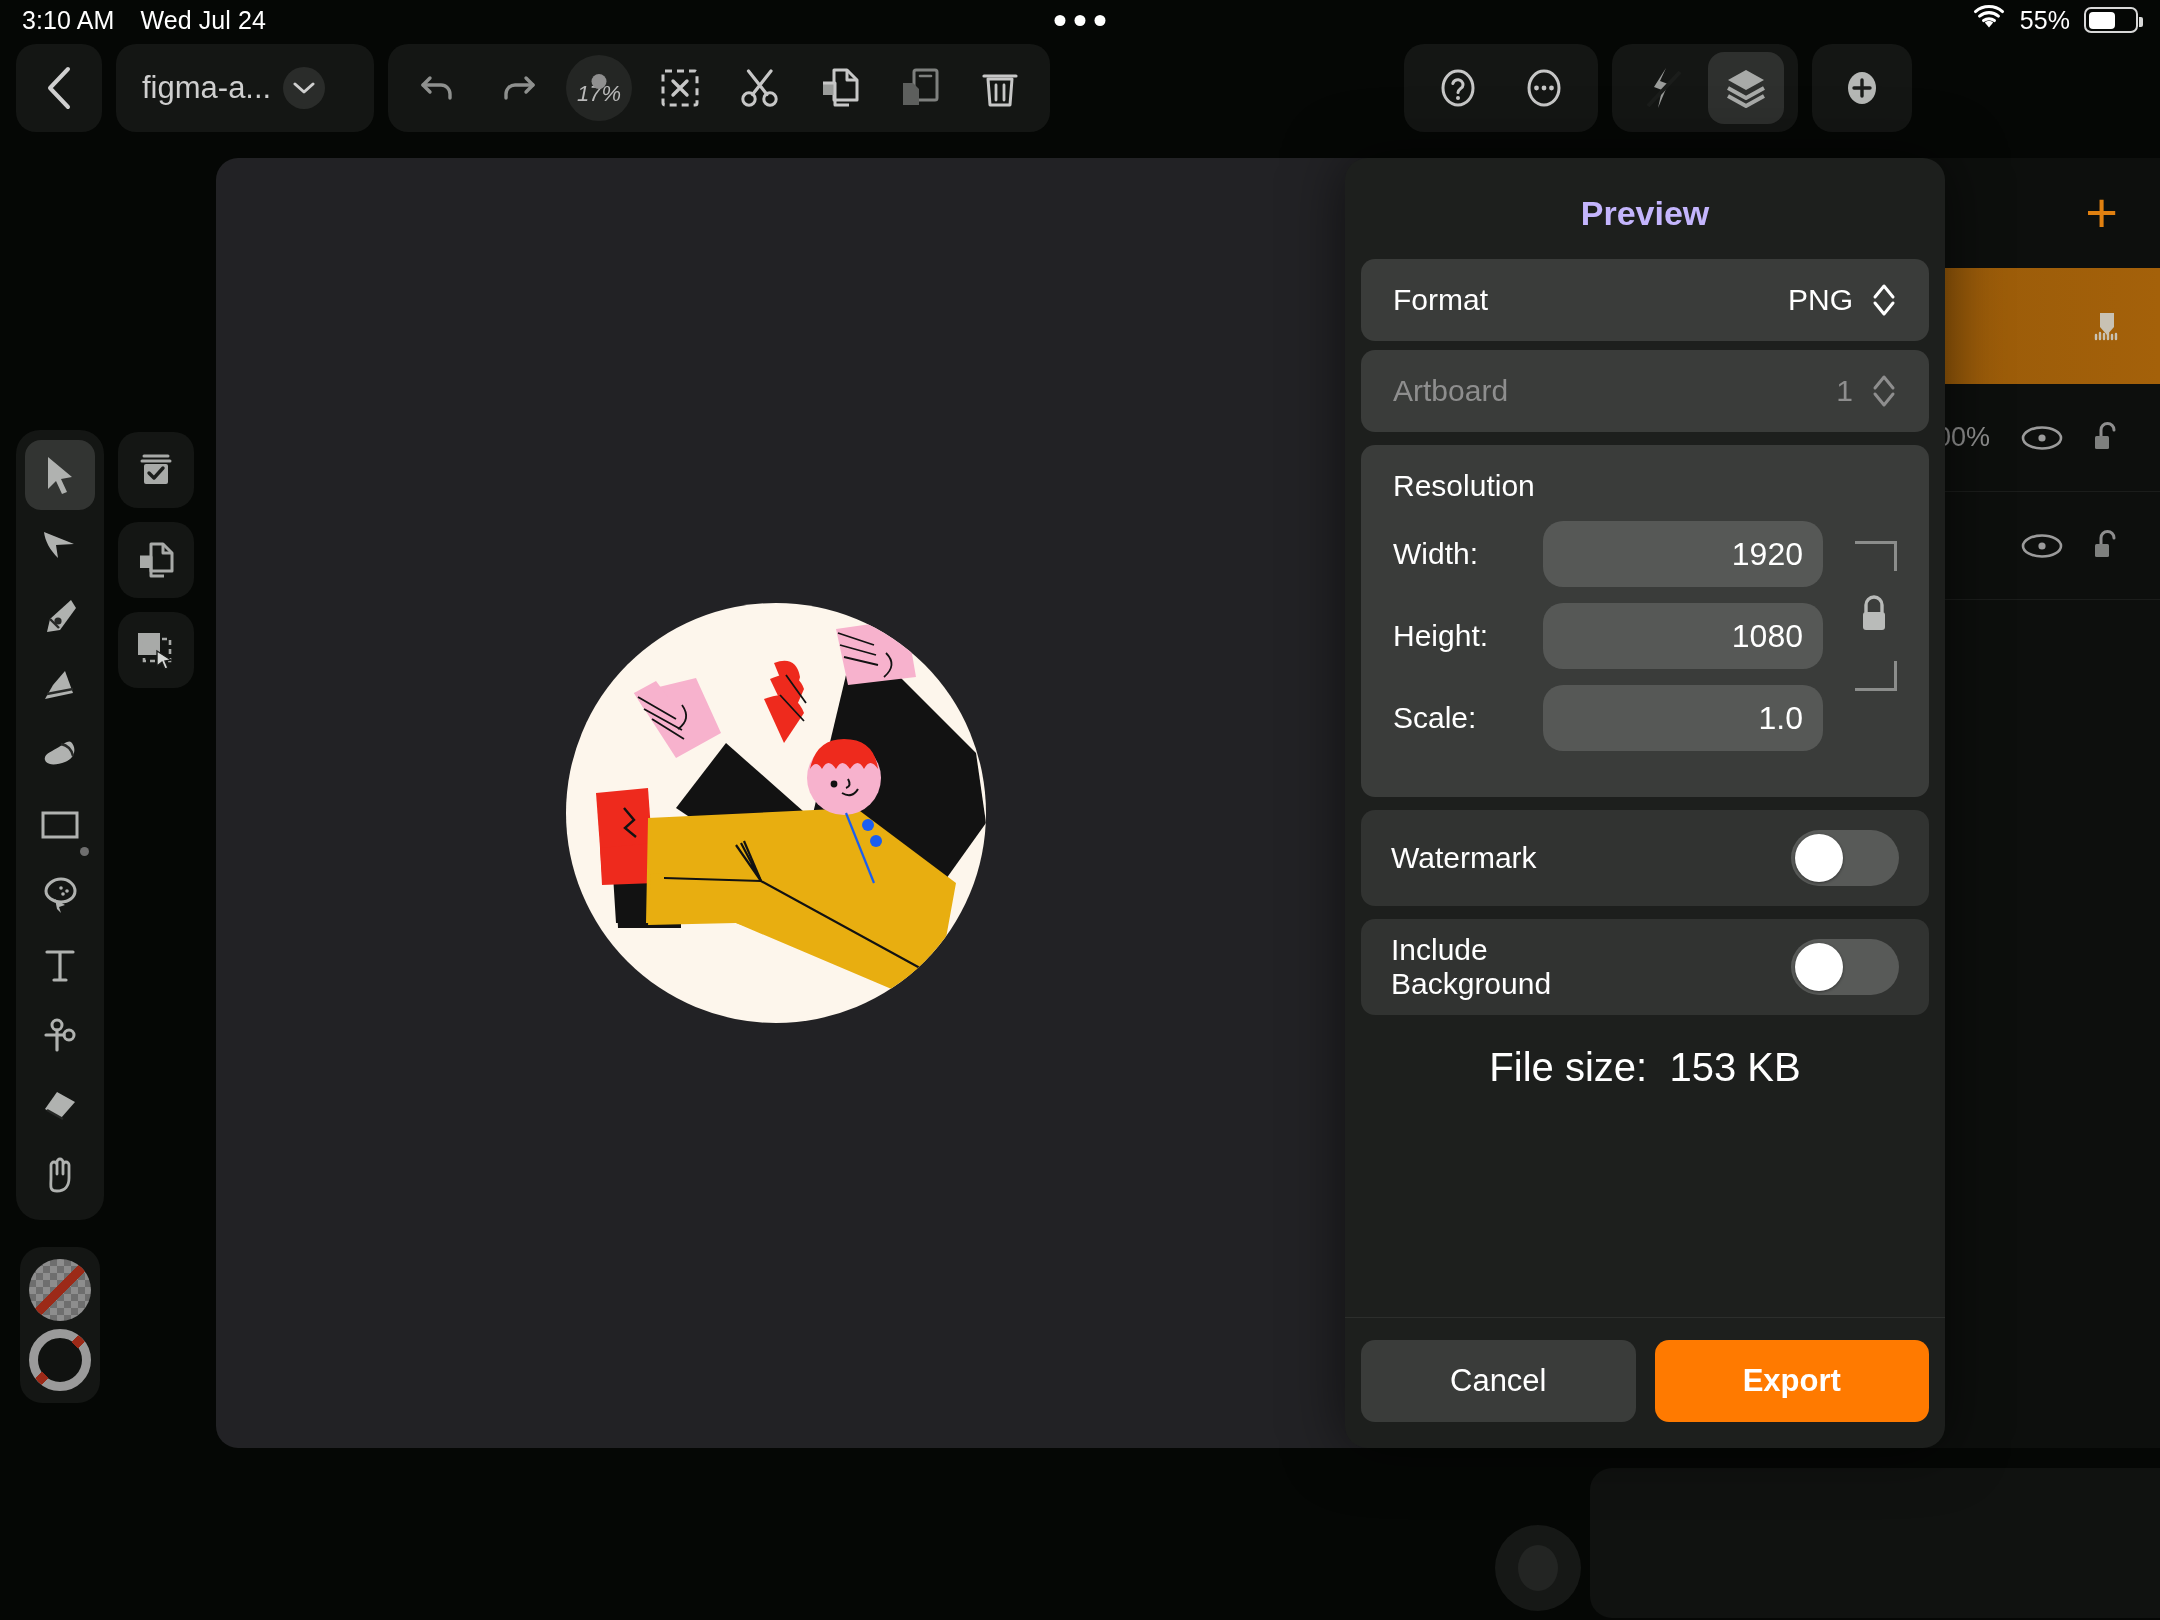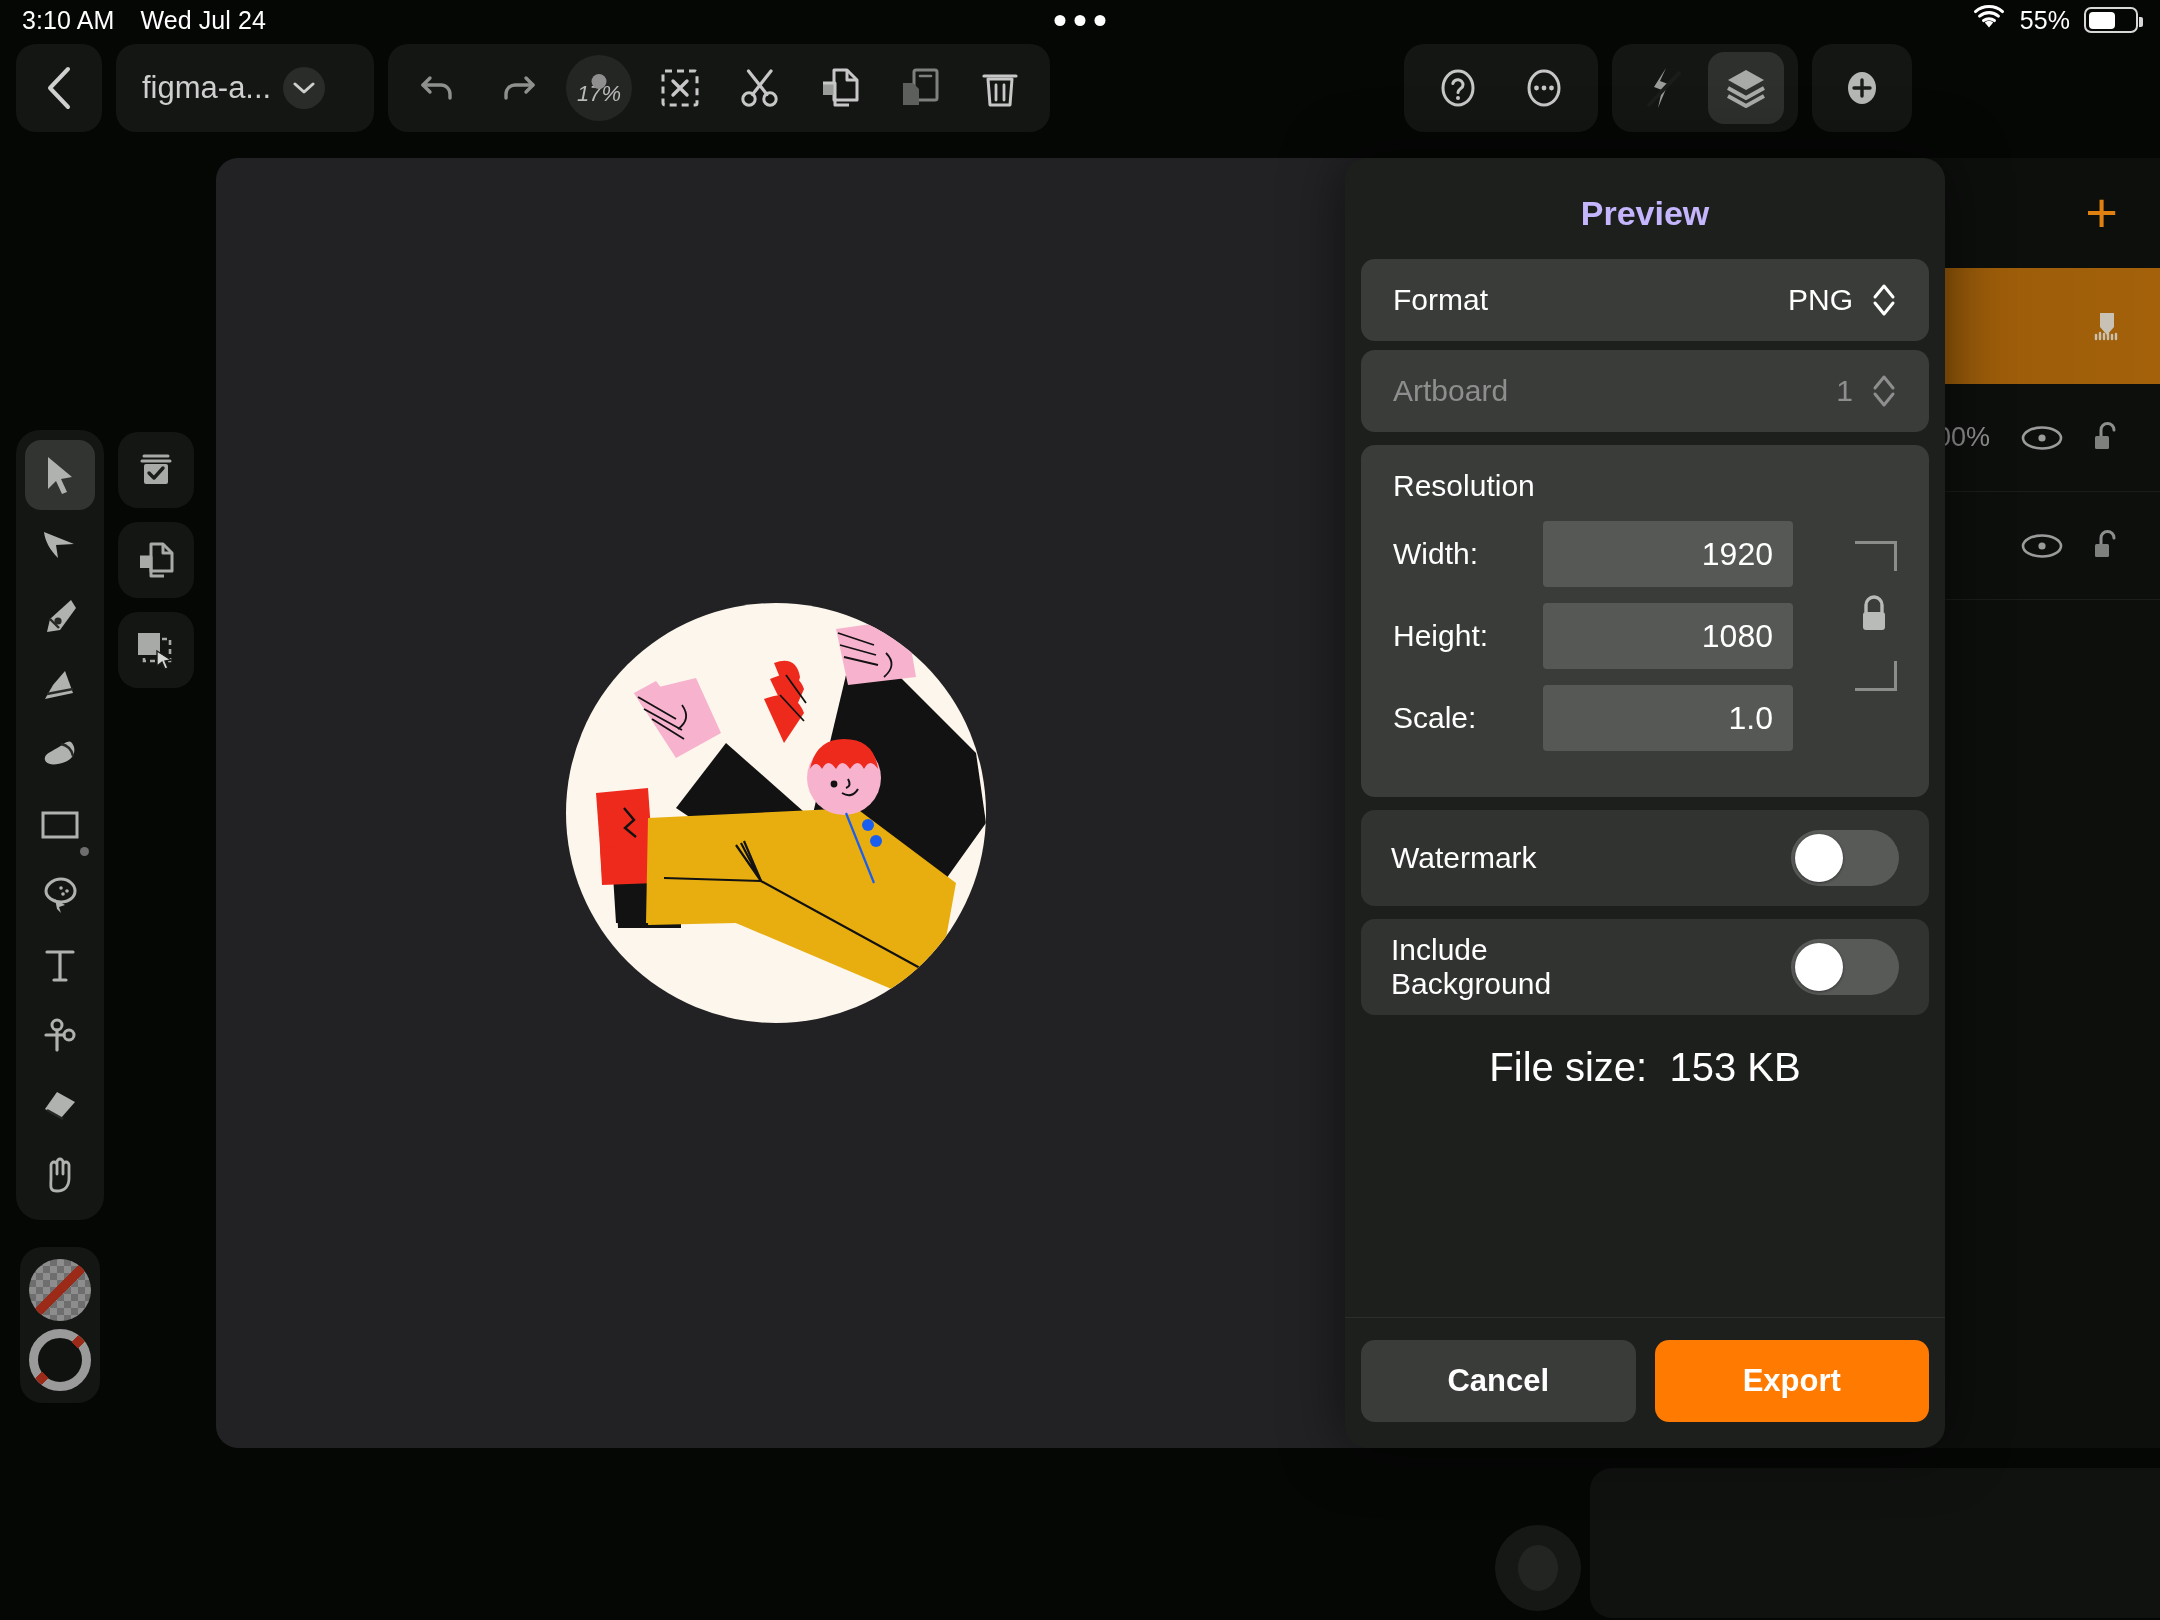--- a/index.html
+++ b/index.html
@@ -167,21 +167,21 @@
   .row.dim .lbl,.row.dim .val{color:#8e8e8e;}
   .stepper{display:flex;flex-direction:column;gap:2px;color:#fff;cursor:pointer;}
   .row.dim .stepper{color:#8e8e8e;}
 
   .res-card{background:#3a3c3a;border-radius:14px;margin-top:13px;padding:24px 0 30px;position:relative;}
   .res-title{font-size:30px;color:#fff;padding:0 32px 18px;}
   .res-row{display:flex;align-items:center;padding:0 24px 0 32px;margin-bottom:16px;}
   .res-row:last-child{margin-bottom:0;}
   .res-lbl{font-size:30px;color:#fff;width:150px;flex:none;}
   .res-input{
-    background:#565856;border-radius:4px;height:66px;width:250px;
+    background:#565856;border-radius:20px;height:66px;width:280px;
     display:flex;align-items:center;justify-content:flex-end;padding-right:20px;
     font-size:32px;color:#fff;cursor:text;
   }
   .linkwrap{position:absolute;right:22px;top:96px;width:56px;height:150px;}
   .linkwrap .bracket{position:absolute;right:10px;width:42px;height:30px;border:3px solid #8b8d8b;}
   .linkwrap .b-top{top:0;border-bottom:none;border-left:none;}
   .linkwrap .b-bot{bottom:0;border-top:none;border-left:none;}
   .lockicon{position:absolute;left:4px;top:50%;transform:translateY(-50%);color:#b9bbb9;}
 
   .toggle-row{
@@ -196,21 +196,21 @@
   }
   .switch .knob{
     position:absolute;top:4px;left:4px;width:48px;height:48px;border-radius:50%;
     background:#fff;box-shadow:0 1px 3px rgba(0,0,0,.45);
   }
   .filesize{text-align:center;font-size:40px;color:#fff;margin-top:30px;}
 
   .m-foot{border-top:1px solid #2c2e2c;padding:22px 16px 26px;display:flex;gap:19px;}
   .btn{
     flex:1;height:82px;border-radius:14px;display:flex;align-items:center;justify-content:center;
-    font-size:31px;cursor:pointer;font-weight:bold;
+    font-size:31px;cursor:pointer;
   }
   .btn-cancel{background:#3a3c3a;color:#fff;}
   .btn-export{background:#ff7a00;color:#fff;font-weight:700;}
 </style>
 </head>
 <body>
 
 <div class="statusbar">
   <span class="sb-time">3:10 AM</span>
   <span class="sb-date">Wed Jul 24</span>

